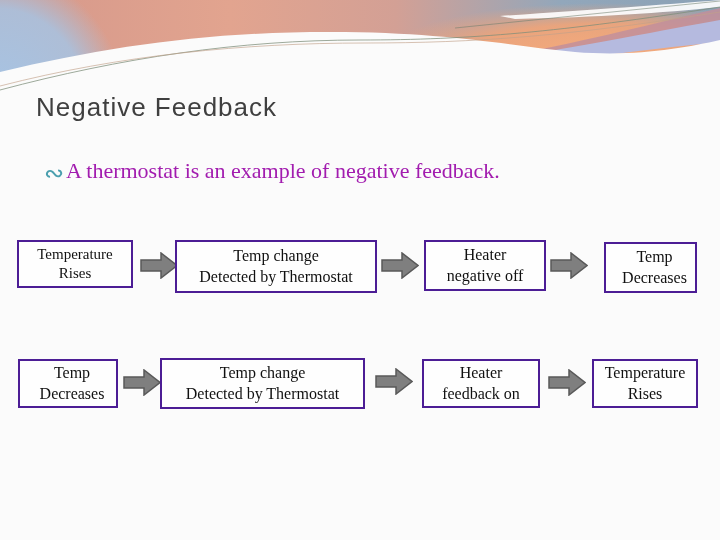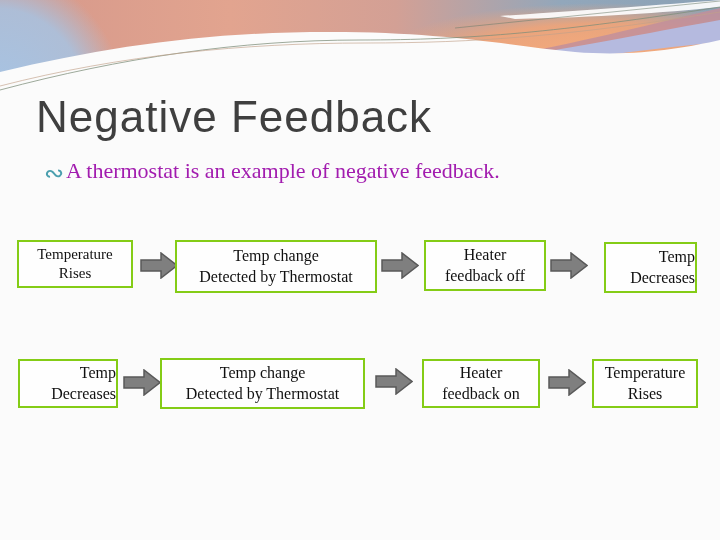--- a/index.html
+++ b/index.html
@@ -6,40 +6,40 @@
   .stage{
     position:relative;width:720px;height:540px;background:#FBFBFB;
     overflow:hidden;font-family:"Liberation Serif",serif;
   }
   
   .hdr{position:absolute;left:0;top:0;width:720px;height:95px;}
   
   .title{
     position:absolute;left:36px;top:92px;margin:0;
     font-family:"Liberation Sans",sans-serif;font-weight:400;
-    font-size:44px;letter-spacing:1px;color:#3F3F3F;white-space:nowrap;
+    font-size:26px;letter-spacing:1px;color:#3F3F3F;white-space:nowrap;
   }
   .bullet-row{
     position:absolute;left:44px;top:156px;display:flex;align-items:flex-start;
   }
   .bullet-glyph{
     font-family:"DejaVu Sans",sans-serif;font-size:24px;line-height:30px;
     color:#4A9FAE;margin-right:2px;transform:translateY(2px);
   }
   .bullet-text{
     font-size:22px;line-height:30px;color:#a21caf;white-space:nowrap;
   }
   
   .fbox{
     position:absolute;box-sizing:border-box;background:#FEFEFE;
-    border:2px solid #84cc16;display:flex;flex-direction:column;
+    border:2px solid #4c1d95;display:flex;flex-direction:column;
     justify-content:center;text-align:center;
     font-size:16px;line-height:1.28;color:#101010;
   }
-  .fbox.left{text-align:right;padding-left:8px;}
+  .fbox.left{text-align:center;padding-left:8px;}
   .fbox.small{font-size:15px;}
   .fbox span{display:block;white-space:nowrap;}
   
   .arrow{position:absolute;width:38px;height:27px;}
   .arrow svg{display:block;width:100%;height:100%;}
   .arrow polygon{stroke:#595959;stroke-width:1.5;stroke-linejoin:miter;}
   
   .r1b1{left:17px;top:240px;width:116px;height:48px;}
   .r1a1{left:140px;top:252px;}
   .r1b2{left:175px;top:240px;width:202px;height:53px;}
@@ -117,21 +117,21 @@
   </div>
 
   <div class="arrow r1a2">
     <svg viewBox="0 0 38 27">
         <polygon points="1,8 21,8 21,1 37,13.5 21,26 21,19 1,19" fill="#7F7F7F"></polygon>
       </svg>
   </div>
 
   <div class="fbox r1b3">
     <span>Heater</span>
-    <span>feedback off</span>
+    <span>negative off</span>
   </div>
 
   <div class="arrow r1a3">
     <svg viewBox="0 0 38 27">
         <polygon points="1,8 21,8 21,1 37,13.5 21,26 21,19 1,19" fill="#7F7F7F"></polygon>
       </svg>
   </div>
 
   <div class="fbox left r1b4">
     <span>Temp</span>

